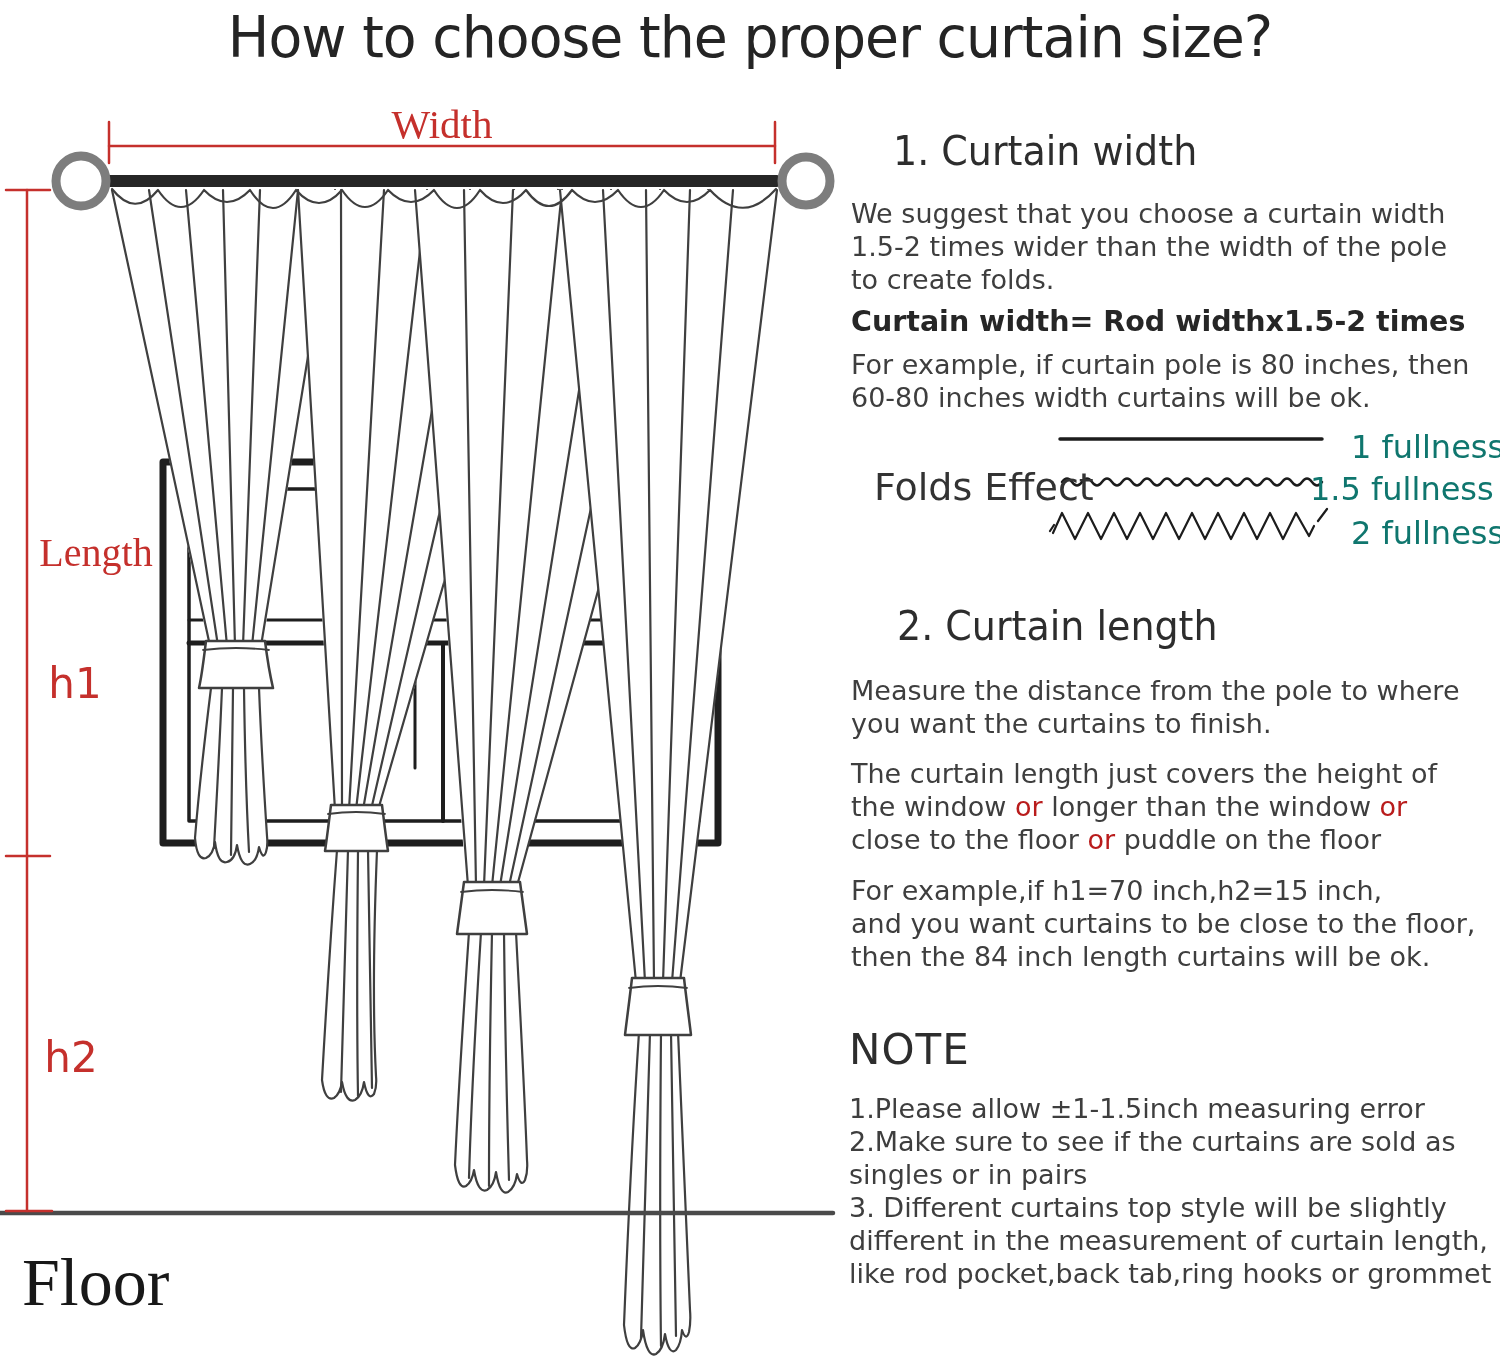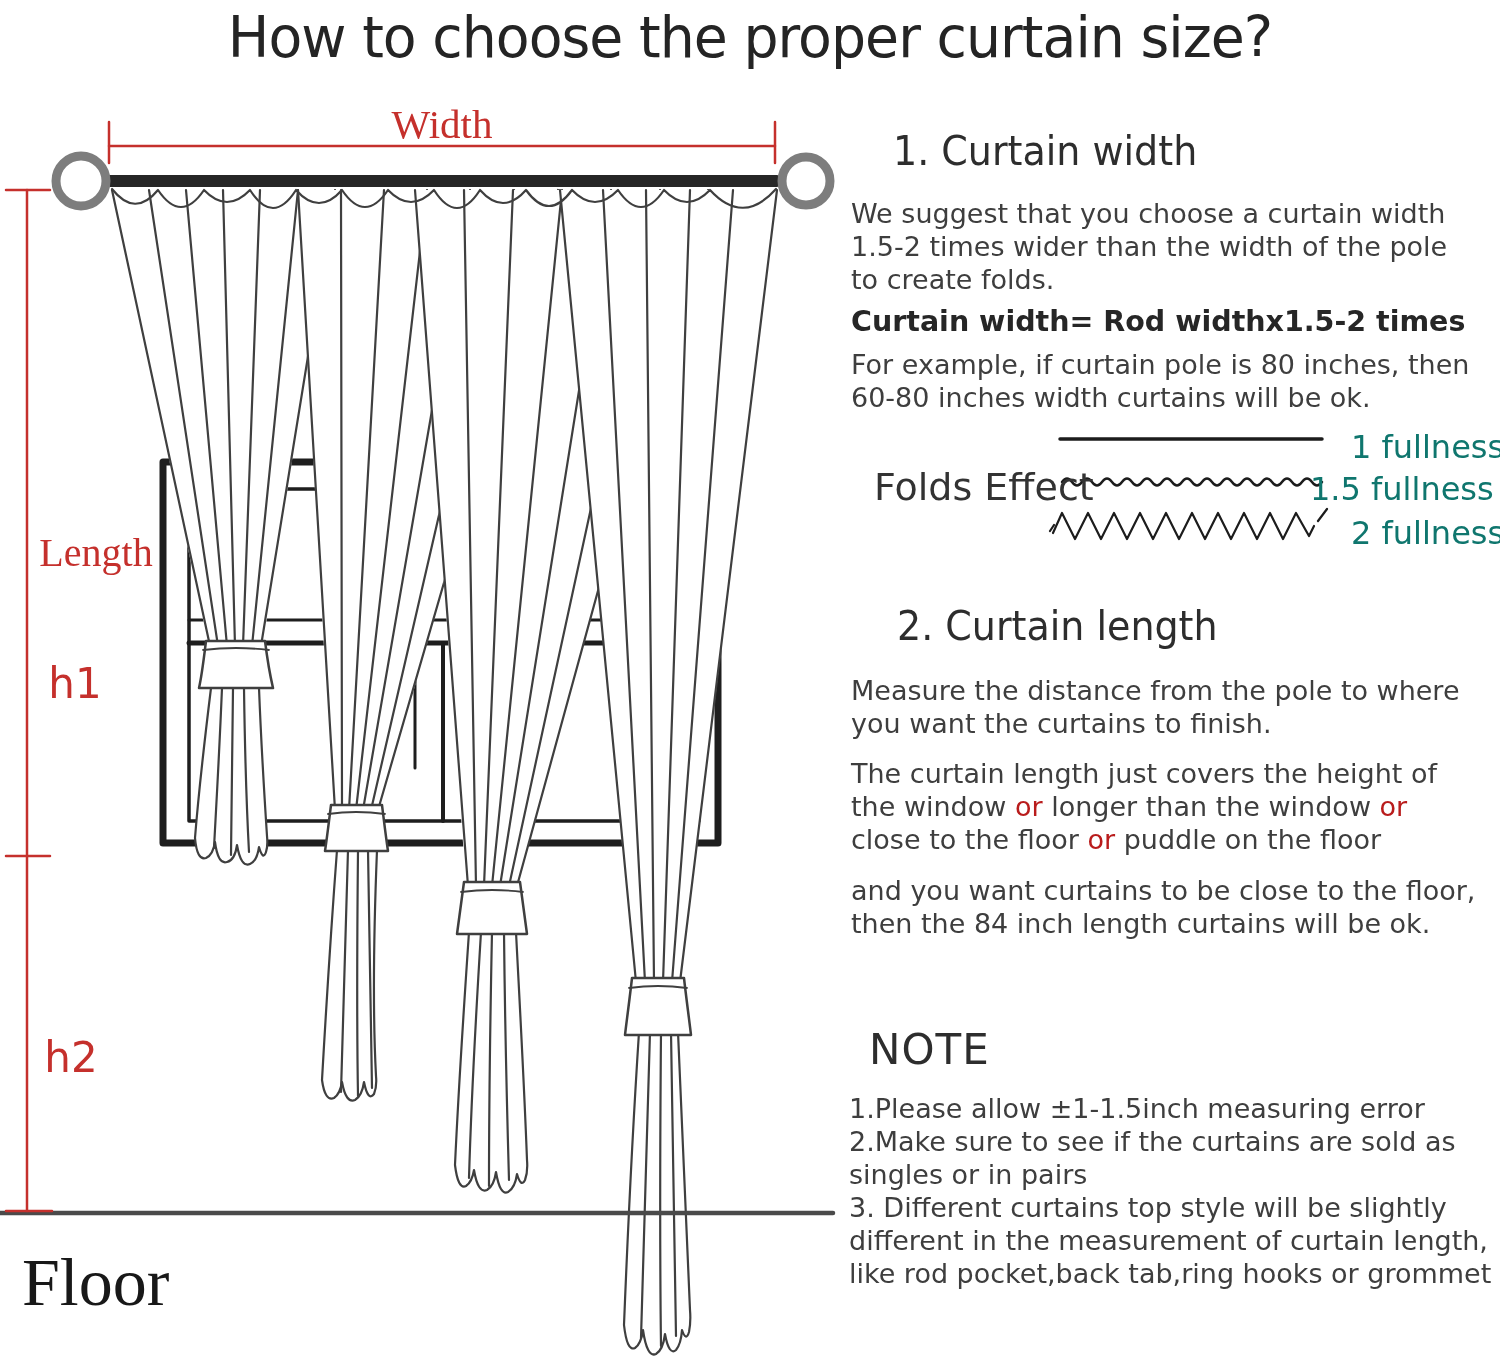--- a/index.html
+++ b/index.html
@@ -7,21 +7,21 @@
          font-family:"DejaVu Sans",sans-serif;color:#3d3d3d;}
   .abs{position:absolute;}
   .title{left:0;right:0;top:4px;text-align:center;font-size:57px;color:#242424;
          letter-spacing:-1px;transform:scaleX(.97);transform-origin:center;}
   .h-num{font-size:40px;color:#2d2d2d;transform:scaleX(.95);transform-origin:left;white-space:nowrap;}
   .para{font-size:27px;line-height:33px;white-space:nowrap;color:#3e3e3e;}
   .para .b{font-weight:normal;color:#b91c1c;}
   .formula{font-size:28.5px;font-weight:bold;color:#262626;white-space:nowrap;}
   .folds-label{font-size:38px;color:#333;white-space:nowrap;}
   .legend{font-size:32px;color:#0f766e;white-space:nowrap;}
-  .note-h{font-size:42px;color:#2d2d2d;letter-spacing:1px;margin-left:20px;}
+  .note-h{font-size:42px;color:#2d2d2d;letter-spacing:1px;}
   svg text{user-select:none;}
   .red-serif{font-family:"Liberation Serif",serif;fill:#c5302c;}
   .blk-serif{font-family:"Liberation Serif",serif;fill:#181818;}
   .red-sans{font-family:"DejaVu Sans",sans-serif;fill:#c5302c;}
 </style>
 </head>
 <body>
 
 <div class="stage">
 
@@ -190,20 +190,21 @@
   <div class="abs para" style="left:851px;top:674px">
     <div>Measure the distance from the pole to where</div>
     <div>you want the curtains to finish.</div>
   </div>
   <div class="abs para" style="left:851px;top:757px">
     <div>The curtain length just covers the height of</div>
     <div><span>the window </span><span class="b">or</span><span> longer than the window </span><span class="b">or</span></div>
     <div><span>close to the floor </span><span class="b">or</span><span> puddle on the floor</span></div>
   </div>
   <div class="abs para" style="left:851px;top:874px">
+    <div>For example,if h1=70 inch,h2=15 inch,</div>
     <div>and you want curtains to be close to the floor,</div>
     <div>then the 84 inch length curtains will be ok.</div>
   </div>
 
   <div class="abs note-h" style="left:849px;top:1025px">NOTE</div>
   <div class="abs para" style="left:849px;top:1092px">
     <div>1.Please allow ±1-1.5inch measuring error</div>
     <div>2.Make sure to see if the curtains are sold as</div>
     <div>singles or in pairs</div>
     <div>3. Different curtains top style will be slightly</div>

